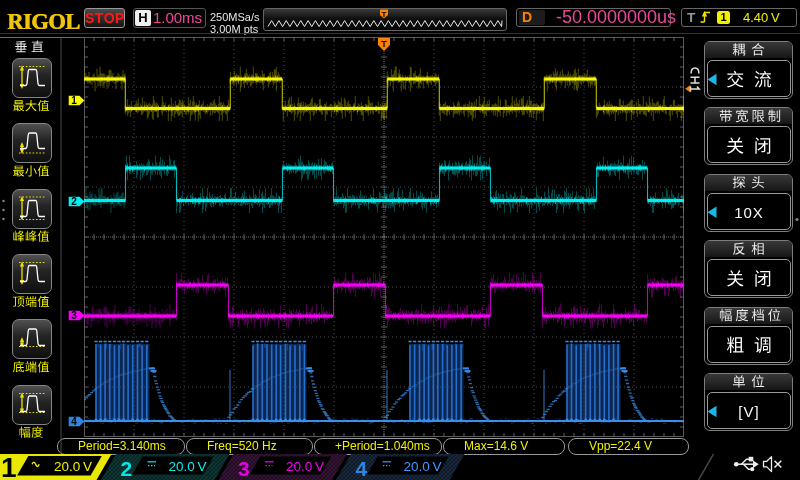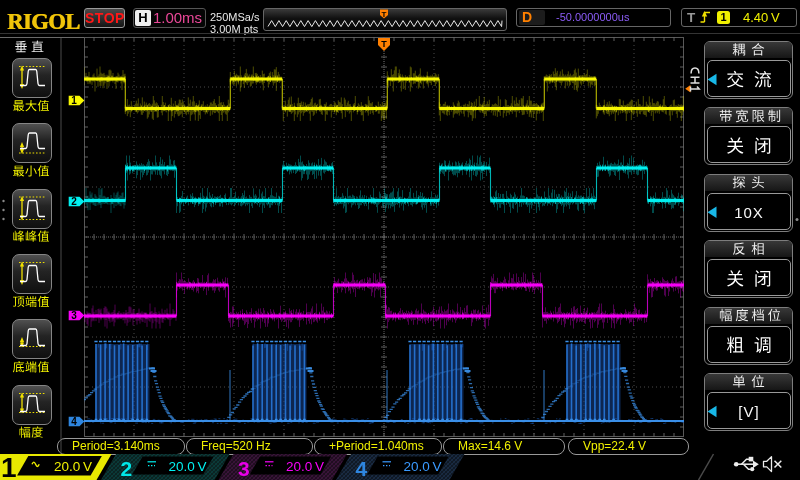--- a/index.html
+++ b/index.html
@@ -1,29 +1,29 @@
 <!DOCTYPE html>
 <html><head><meta charset="utf-8"><style>
 *{margin:0;padding:0;box-sizing:border-box}
 body{width:800px;height:480px;background:#000;position:relative;overflow:hidden;font-family:"Liberation Sans",sans-serif}
 .abs{position:absolute}
 .btn{background:linear-gradient(180deg,#505050 0%,#242424 42%,#0f0f0f 100%);border:1px solid #858585;border-radius:7px}
-.mbox{border:1px solid #999;border-radius:8px;background:#000;color:#f0f000;font-size:12px;line-height:15px;padding-left:14px}
+.mbox{border:1px solid #999;border-radius:8px;background:#000;color:#f0f000;font-size:12px;line-height:15px;padding-left:20px}
 </style></head><body>
 <div class="abs" style="left:7px;top:9px;font-family:&quot;Liberation Serif&quot;,serif;font-weight:bold;font-size:22.5px;color:#f0c409;letter-spacing:-0.5px;text-shadow:0.7px 0 #f0c409">RIGOL</div>
 <div class="abs" style="left:84px;top:8px;width:41px;height:20px;border:1px solid #999;border-radius:3px;background:linear-gradient(180deg,#4a4a4a,#141414);color:#ff1818;font-weight:bold;font-size:14px;text-align:center;line-height:19px;letter-spacing:0.5px">STOP</div>
 <div class="abs" style="left:133px;top:8px;width:73px;height:20px;border:1px solid #555;border-radius:3px;background:#050505"></div>
 <div class="abs" style="left:135px;top:10px;width:16px;height:16px;border-radius:2px;background:#f0f0f0;color:#000;font-weight:bold;font-size:13px;text-align:center;line-height:16px">H</div>
 <div class="abs" style="left:151px;top:8px;width:53px;height:20px;color:#ec4899;font-size:15px;text-align:center;line-height:20px">1.00ms</div>
 <div class="abs" style="left:210px;top:11px;color:#e8e8e8;font-size:11px;line-height:12px">250MSa/s<br>3.00M pts</div>
 <div class="abs" style="left:263px;top:8px;width:244px;height:23px;border:1px solid #666;border-radius:3px;background:linear-gradient(180deg,#3a3a3a,#101010 45%,#060606)"></div>
 <div class="abs" style="left:516px;top:8px;width:155px;height:19px;border:1px solid #666;border-radius:3px;background:#000"></div>
 <div class="abs" style="left:519px;top:10px;width:26px;height:15px;border-radius:2px;background:#1c1c1c"></div>
 <div class="abs" style="left:522px;top:8px;color:#ff8000;font-weight:bold;font-size:14px;line-height:19px">D</div>
-<div class="abs" style="left:556px;top:8px;color:#8b5cf6;font-size:11px;line-height:19px">-50.0000000us</div>
+<div class="abs" style="left:556px;top:8px;color:#ec4899;font-size:18px;line-height:19px">-50.0000000us</div>
 <div class="abs" style="left:681px;top:8px;width:116px;height:19px;border:1px solid #666;border-radius:3px;background:#000"></div>
 <div class="abs" style="left:687px;top:8px;color:#999;font-weight:bold;font-size:13.5px;line-height:19px">T</div>
 <div class="abs" style="left:717px;top:10.5px;width:13px;height:13px;border-radius:2.5px;background:#f0f000;color:#000;font-weight:bold;font-size:11px;text-align:center;line-height:13px">1</div>
 <div class="abs" style="left:743px;top:8px;color:#f0f000;font-size:13px;line-height:19px">4.40 V</div>
 <div class="abs btn" style="left:12px;top:58px;width:40px;height:40px"></div>
 <svg class="abs" style="left:15px;top:61px" width="34" height="34">
     <path d="M4 5.5H30" stroke="#f0e000" stroke-width="1.2" stroke-dasharray="1.6 1.8" fill="none"></path>
     <path d="M7 7.0V25.5" stroke="#f0e000" stroke-width="1.3" fill="none"></path>
     <polygon points="7,4.5 4.9,9.5 9.1,9.5" fill="#f0e000"></polygon>
     <polygon points="7,28 4.9,23 9.1,23" fill="#f0e000"></polygon>

